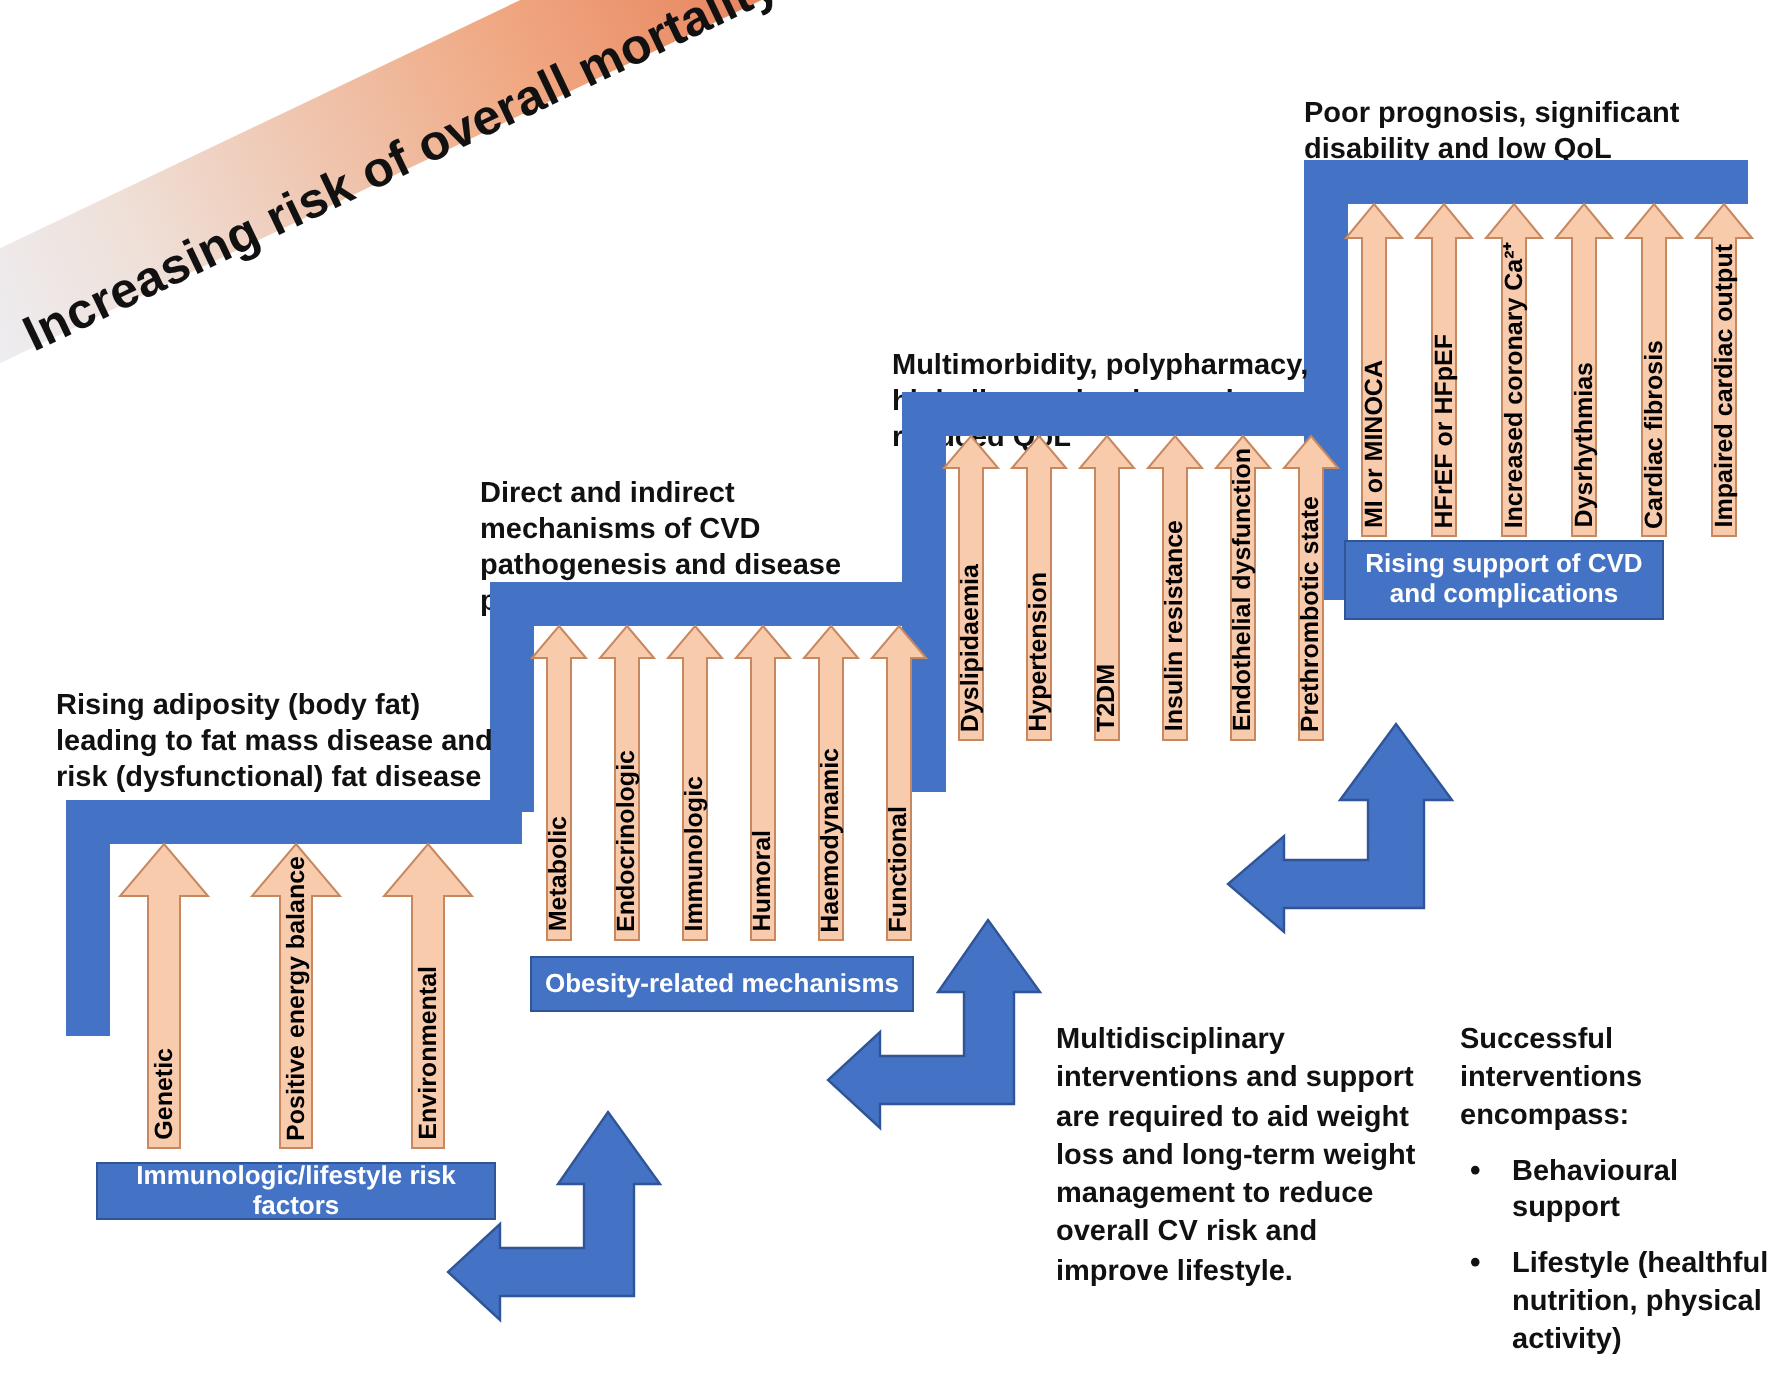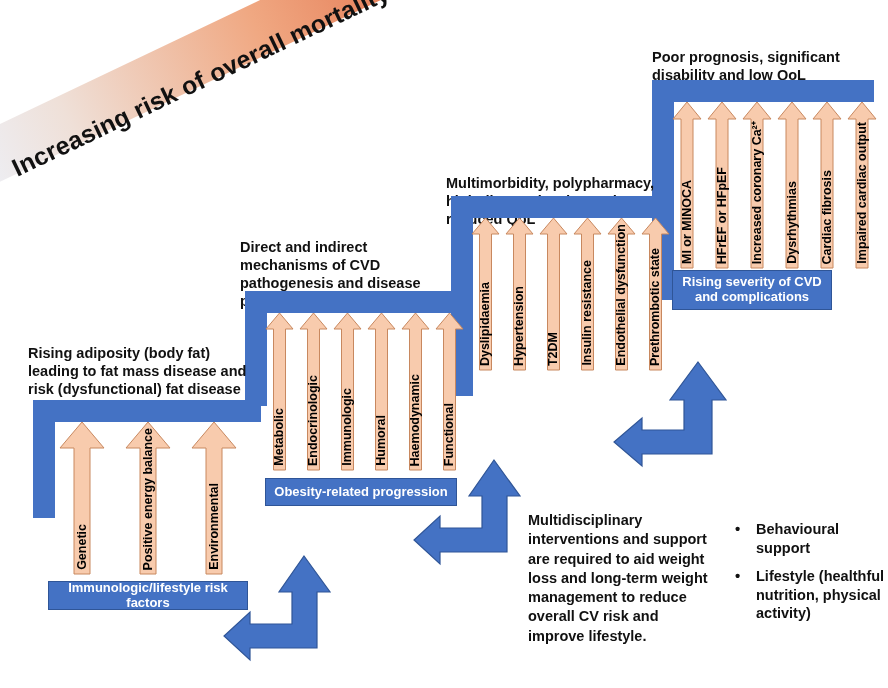--- a/index.html
+++ b/index.html
@@ -155,21 +155,21 @@
   <div class="uparrow" style="left:847px; top:100px; width:30px; height:170px;">
     <svg viewBox="0 0 30 170" preserveAspectRatio="none">
         <polygon points="15,2 29,19 21,19 21,168 9,168 9,19 1,19" fill="#F8CBAD" stroke="#C8885F" stroke-width="1"></polygon>
       </svg>
     <div class="lbl">
         <span>Impaired cardiac output</span>
       </div>
   </div>
 
   <div class="capbar" style="left:672px; top:270px; width:160px; height:40px;">
-    <span>Rising severity of CVD and complications</span>
+    <span>Rising support of CVD and complications</span>
   </div>
 
   <div class="headline" style="left:446px; top:138px; width:226px;margin-top:36px;">
     <span>Multimorbidity, polypharmacy, high disease burden and reduced QoL</span>
   </div>
   <div class="lframe" style="left:451px; top:196px; width:228px; height:200px;">
     <div class="hbar" style="left:0; top:0; width:222px; height:22px;"></div>
     <div class="vbar" style="left:0; top:0; width:22px; height:200px;"></div>
   </div>
 
@@ -274,21 +274,21 @@
   <div class="uparrow" style="left:435px; top:311px; width:29px; height:161px;">
     <svg viewBox="0 0 29 161" preserveAspectRatio="none">
         <polygon points="14.5,2 28,18 20.5,18 20.5,159 8.5,159 8.5,18 1,18" fill="#F8CBAD" stroke="#C8885F" stroke-width="1"></polygon>
       </svg>
     <div class="lbl">
         <span>Functional</span>
       </div>
   </div>
 
   <div class="capbar" style="left:265px; top:478px; width:192px; height:28px;">
-    <span>Obesity-related progression</span>
+    <span>Obesity-related mechanisms</span>
   </div>
 
   <div class="headline" style="left:28px; top:344px; width:228px;">
     <span>Rising adiposity (body fat) leading to fat mass disease and risk (dysfunctional) fat disease</span>
   </div>
   <div class="lframe" style="left:33px; top:400px; width:228px; height:180px;">
     <div class="hbar" style="left:0; top:0; width:228px; height:22px;"></div>
     <div class="vbar" style="left:0; top:0; width:22px; height:118px;"></div>
   </div>
 
@@ -337,20 +337,21 @@
     <svg viewBox="0 0 116 108" preserveAspectRatio="none">
       <polygon points="86,4 114,42 100,42 100,96 30,96 30,108 2,84 30,60 30,72 72,72 72,42 58,42" fill="#4472C4" stroke="#2F5597" stroke-width="1.2"></polygon>
     </svg>
   </div>
 
   <div class="para" style="left:528px; top:511px; width:190px;">
     <span>Multidisciplinary interventions and support are required to aid weight loss and long-term weight management to reduce overall CV risk and improve lifestyle.</span>
   </div>
 
   <div class="bullets" style="left:730px; top:511px; width:155px;">
+    <div class="bhead">Successful interventions encompass:</div>
     <ul>
       <li>Behavioural support</li>
       <li>Lifestyle (healthful nutrition, physical activity)</li>
 
     </ul>
   </div>
 
 </div>
 
 </body></html>

